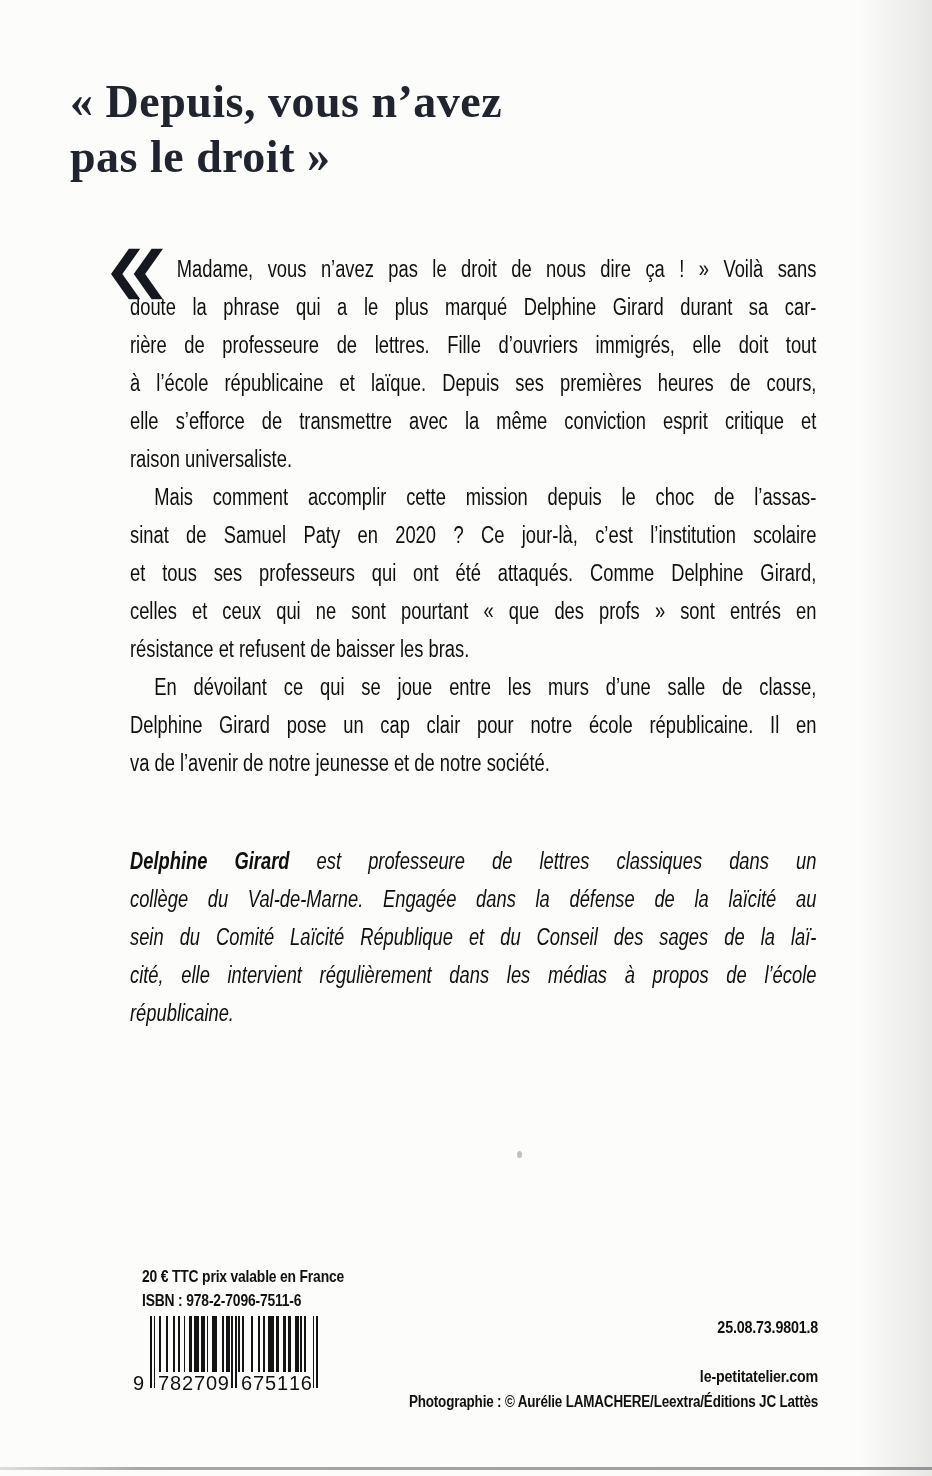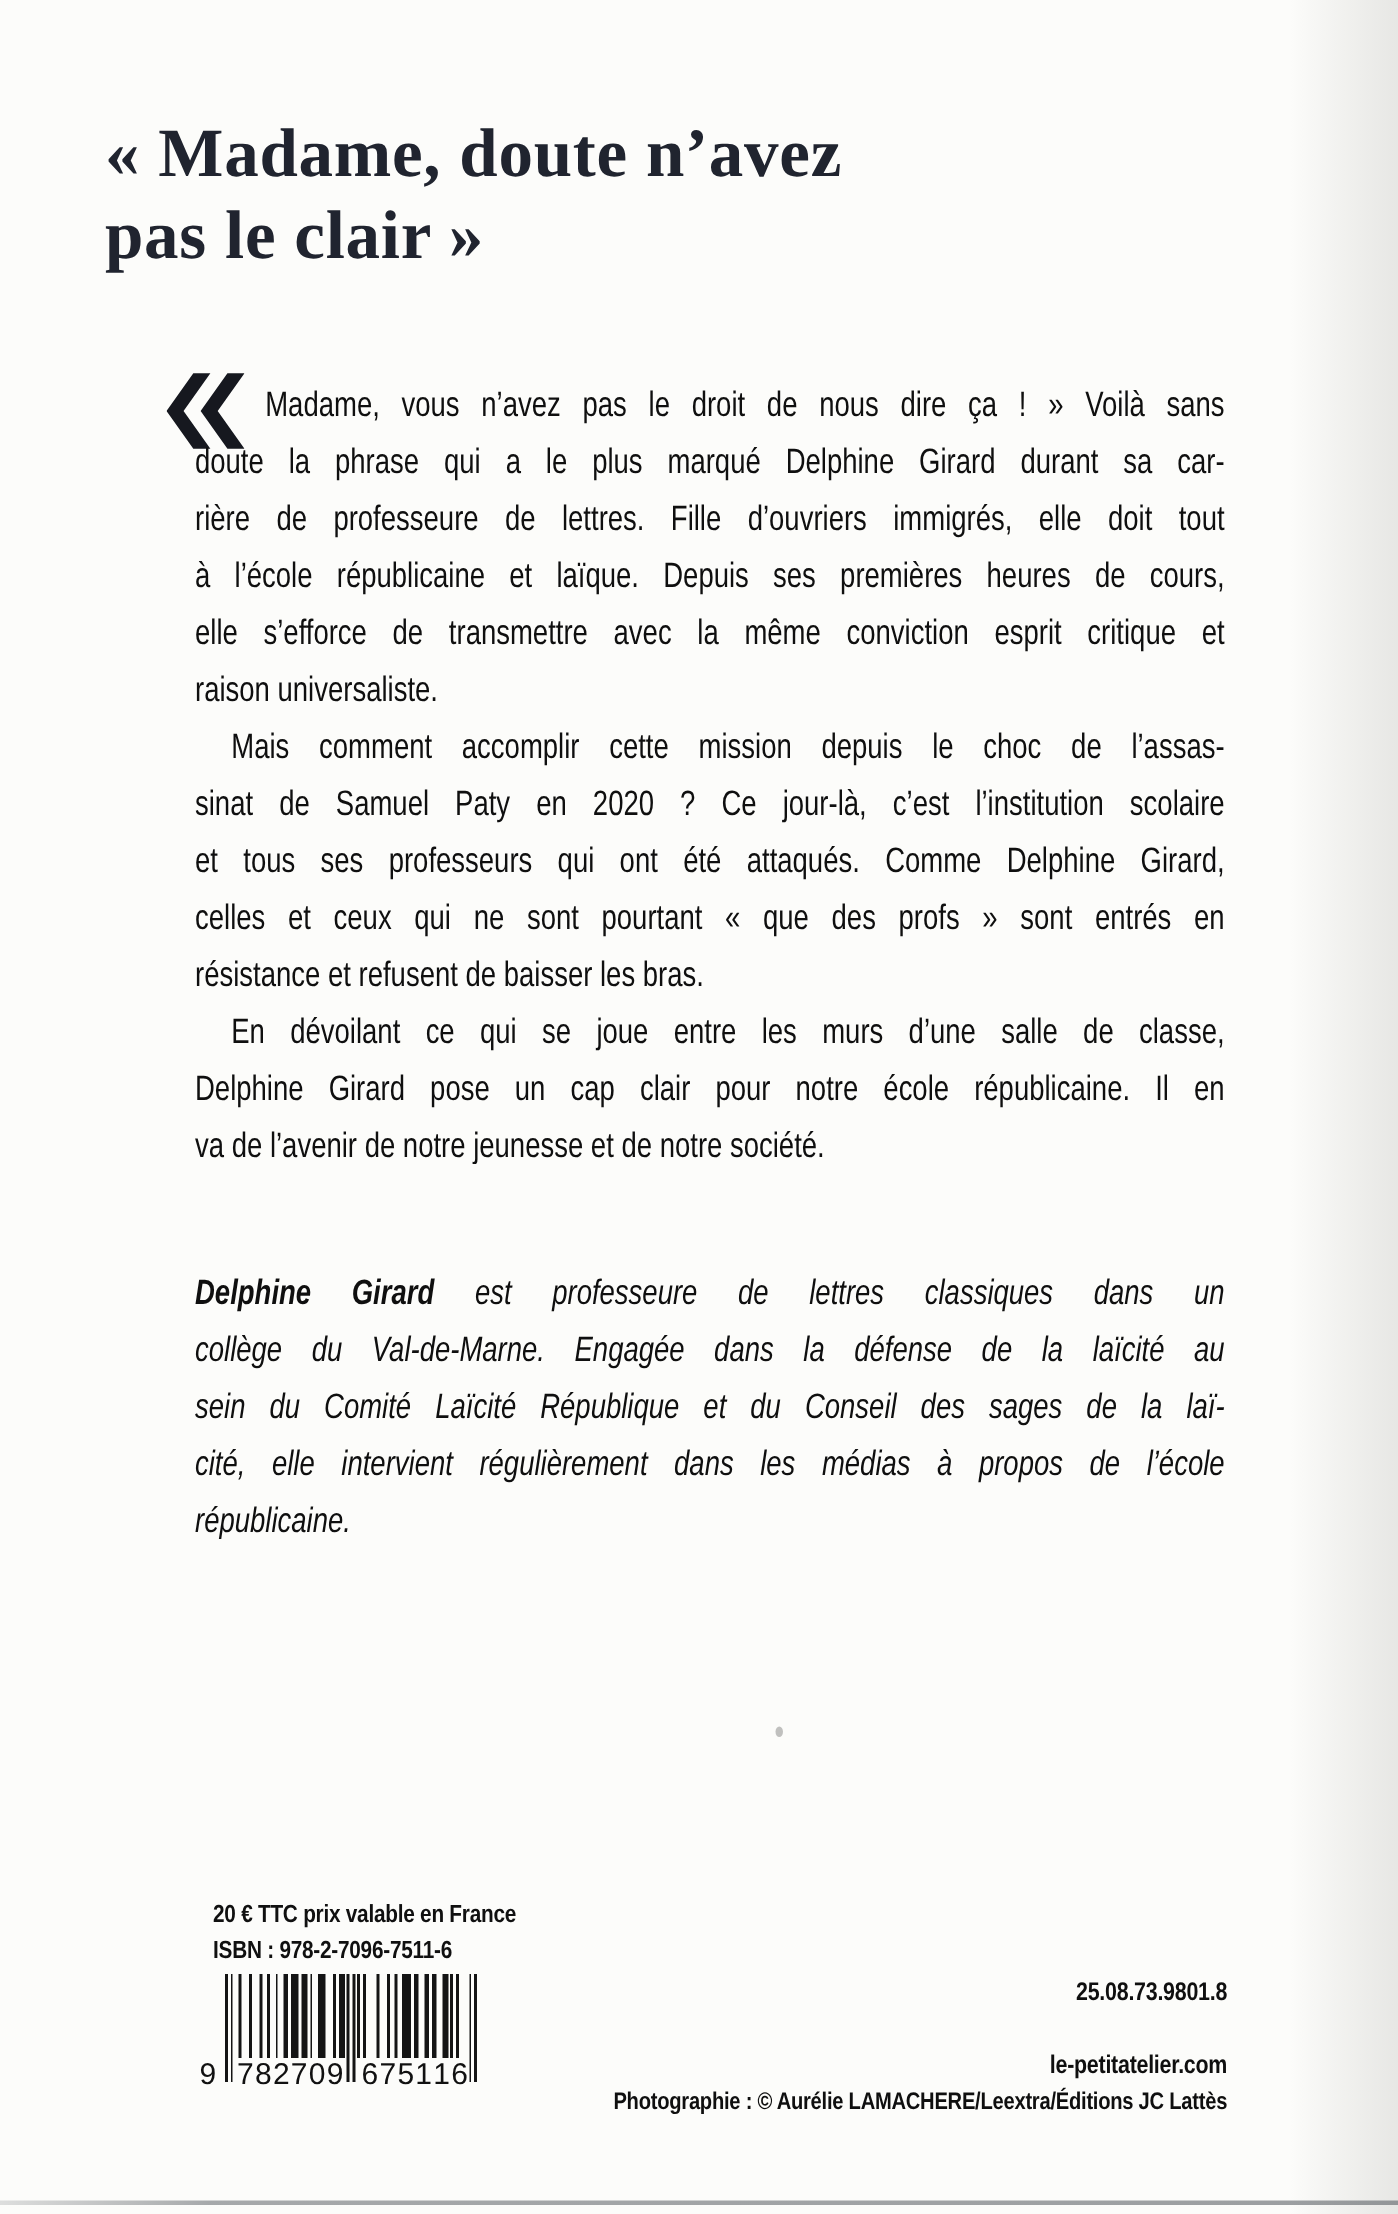--- a/index.html
+++ b/index.html
@@ -69,22 +69,22 @@
   .pub-credit { font-size:16px; }
 </style>
 </head>
 <body>
 
 <div class="right-band"></div>
 <div class="bottom-edge"></div>
 <div class="scan-speck"></div>
 
 <div class="title">
-  <div>« Madame, doute n’avez</div>
-  <div>pas le clair »</div>
+  <div>« Depuis, vous n’avez</div>
+  <div>pas le droit »</div>
 </div>
 
 <svg class="big-quote" viewBox="0 0 64 62">
   <polygon points="22,0 36,0 14,31 36,62 22,62 0,31" fill="#16181f"></polygon>
   <polygon points="50,0 64,0 42,31 64,62 50,62 28,31" fill="#16181f"></polygon>
 </svg>
 
 <div class="synopsis">
     <div class="para quote">
       <div class="line">Madame, vous n’avez pas le droit de nous dire ça ! » Voilà sans</div>

